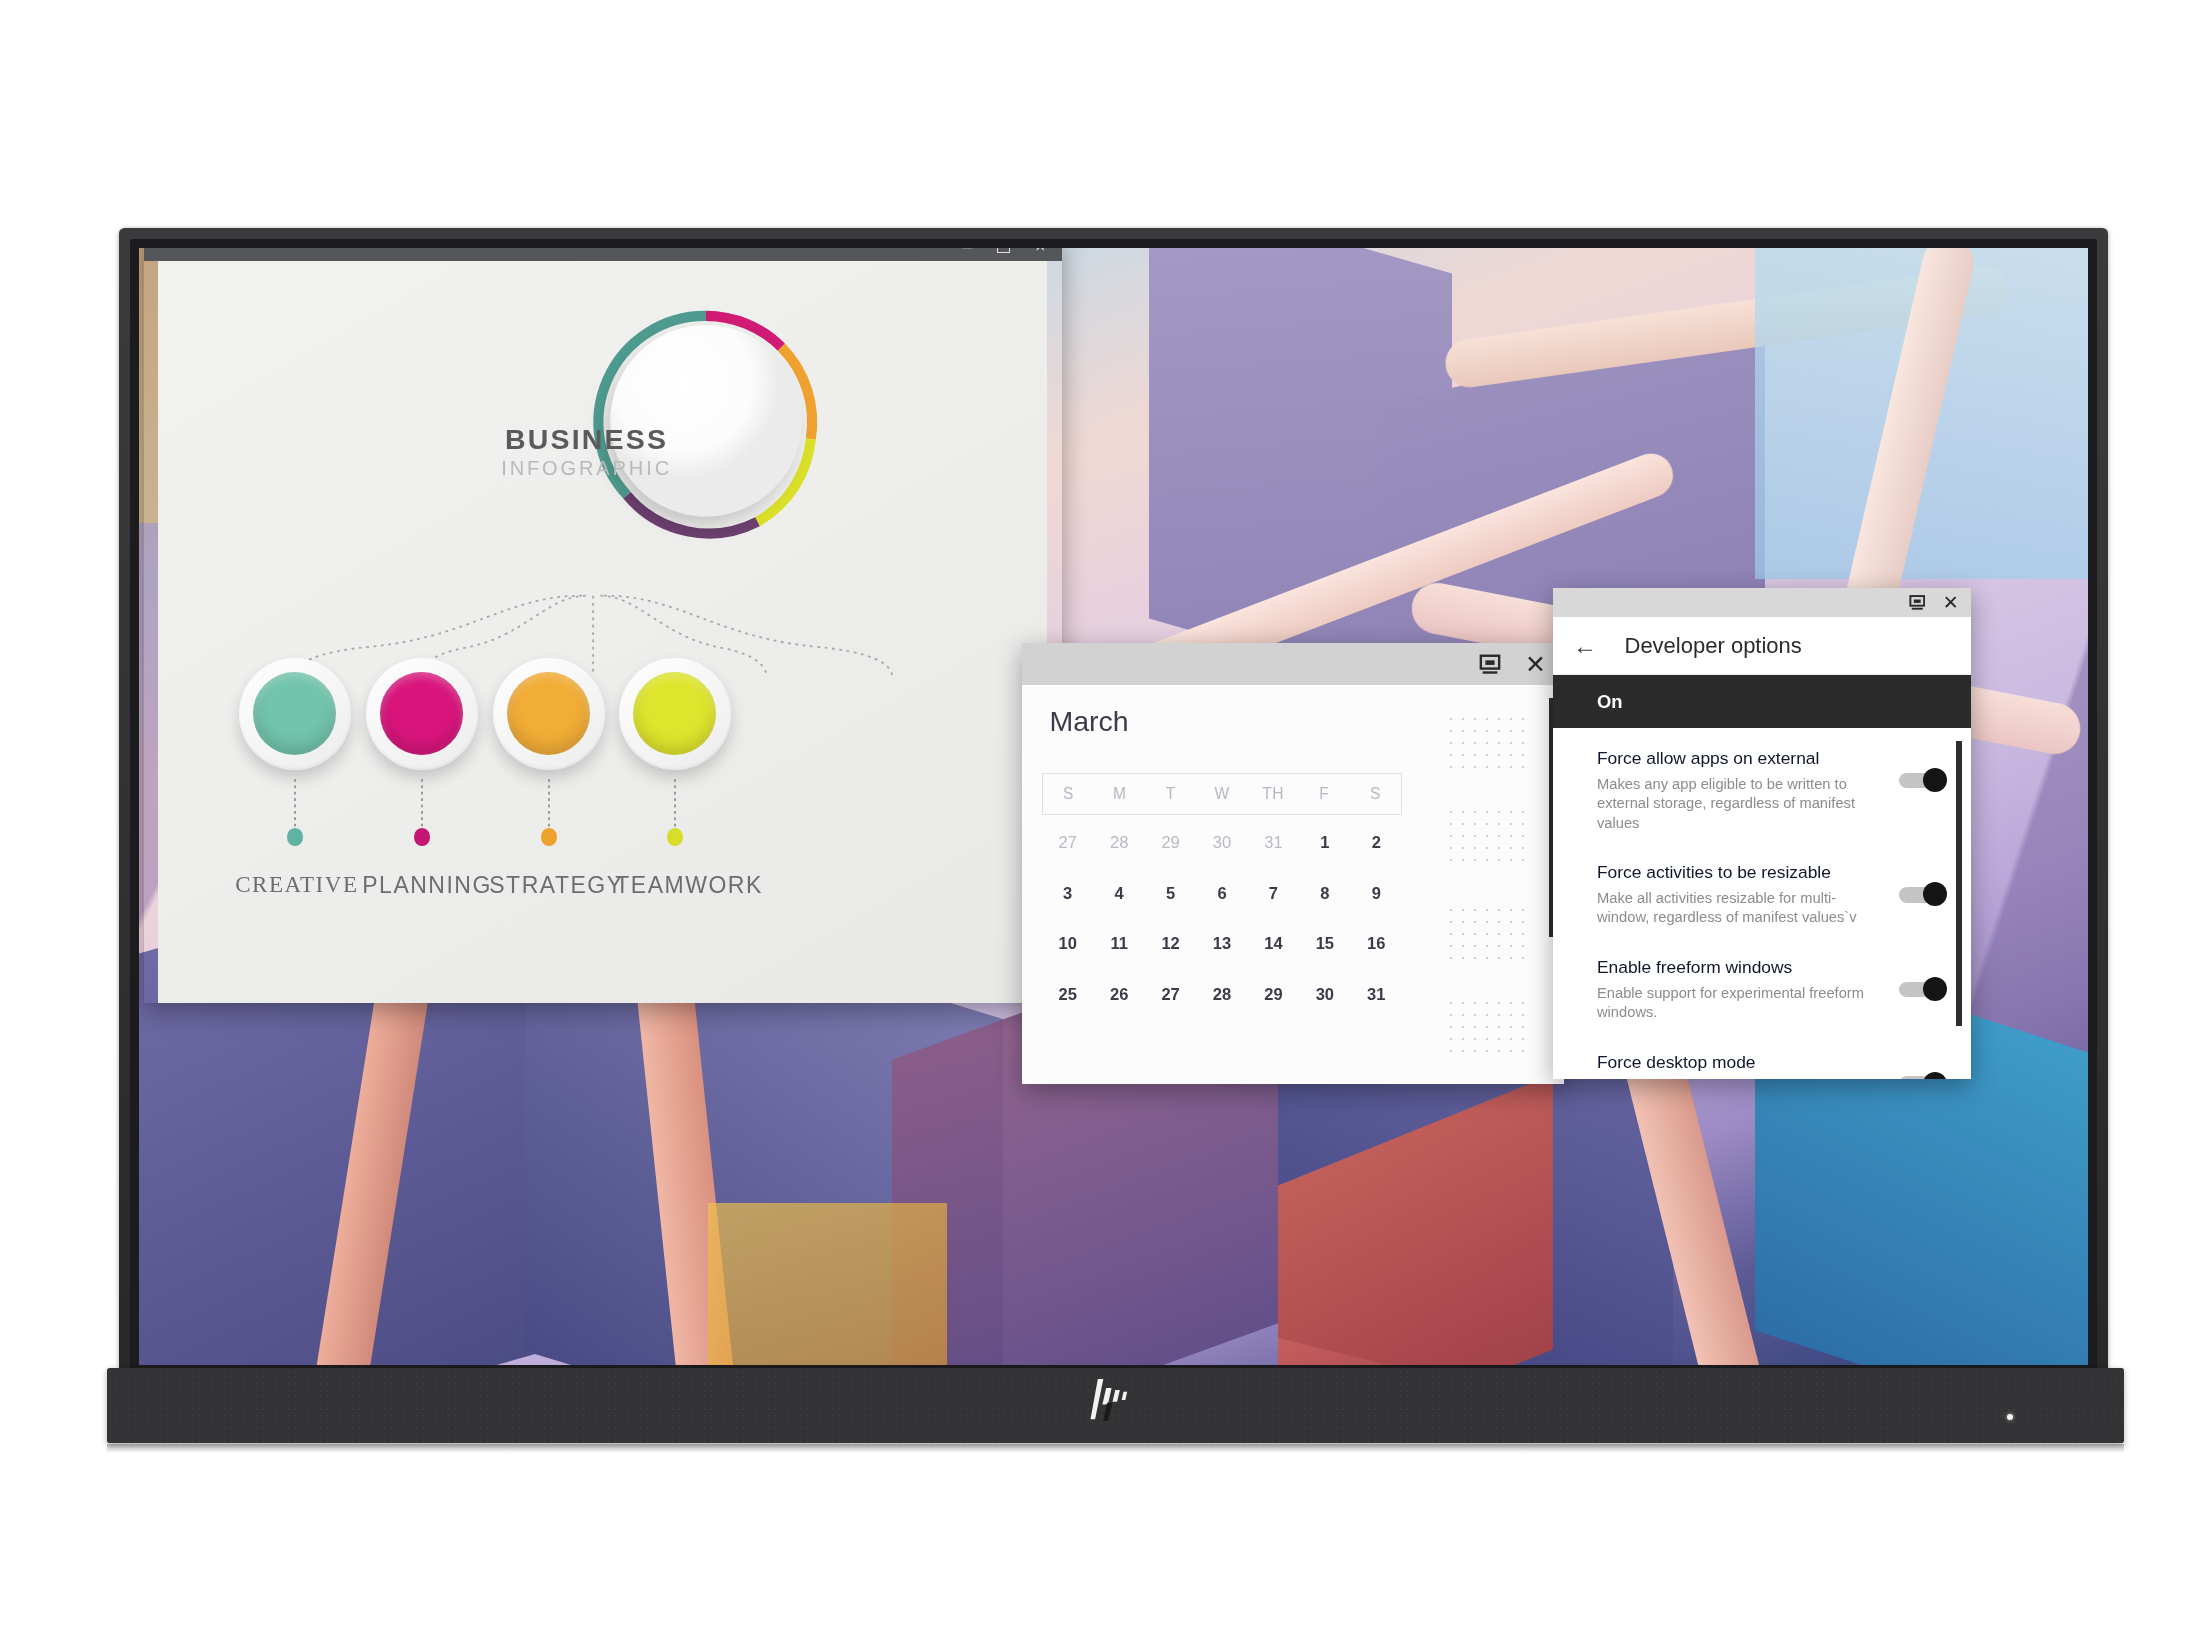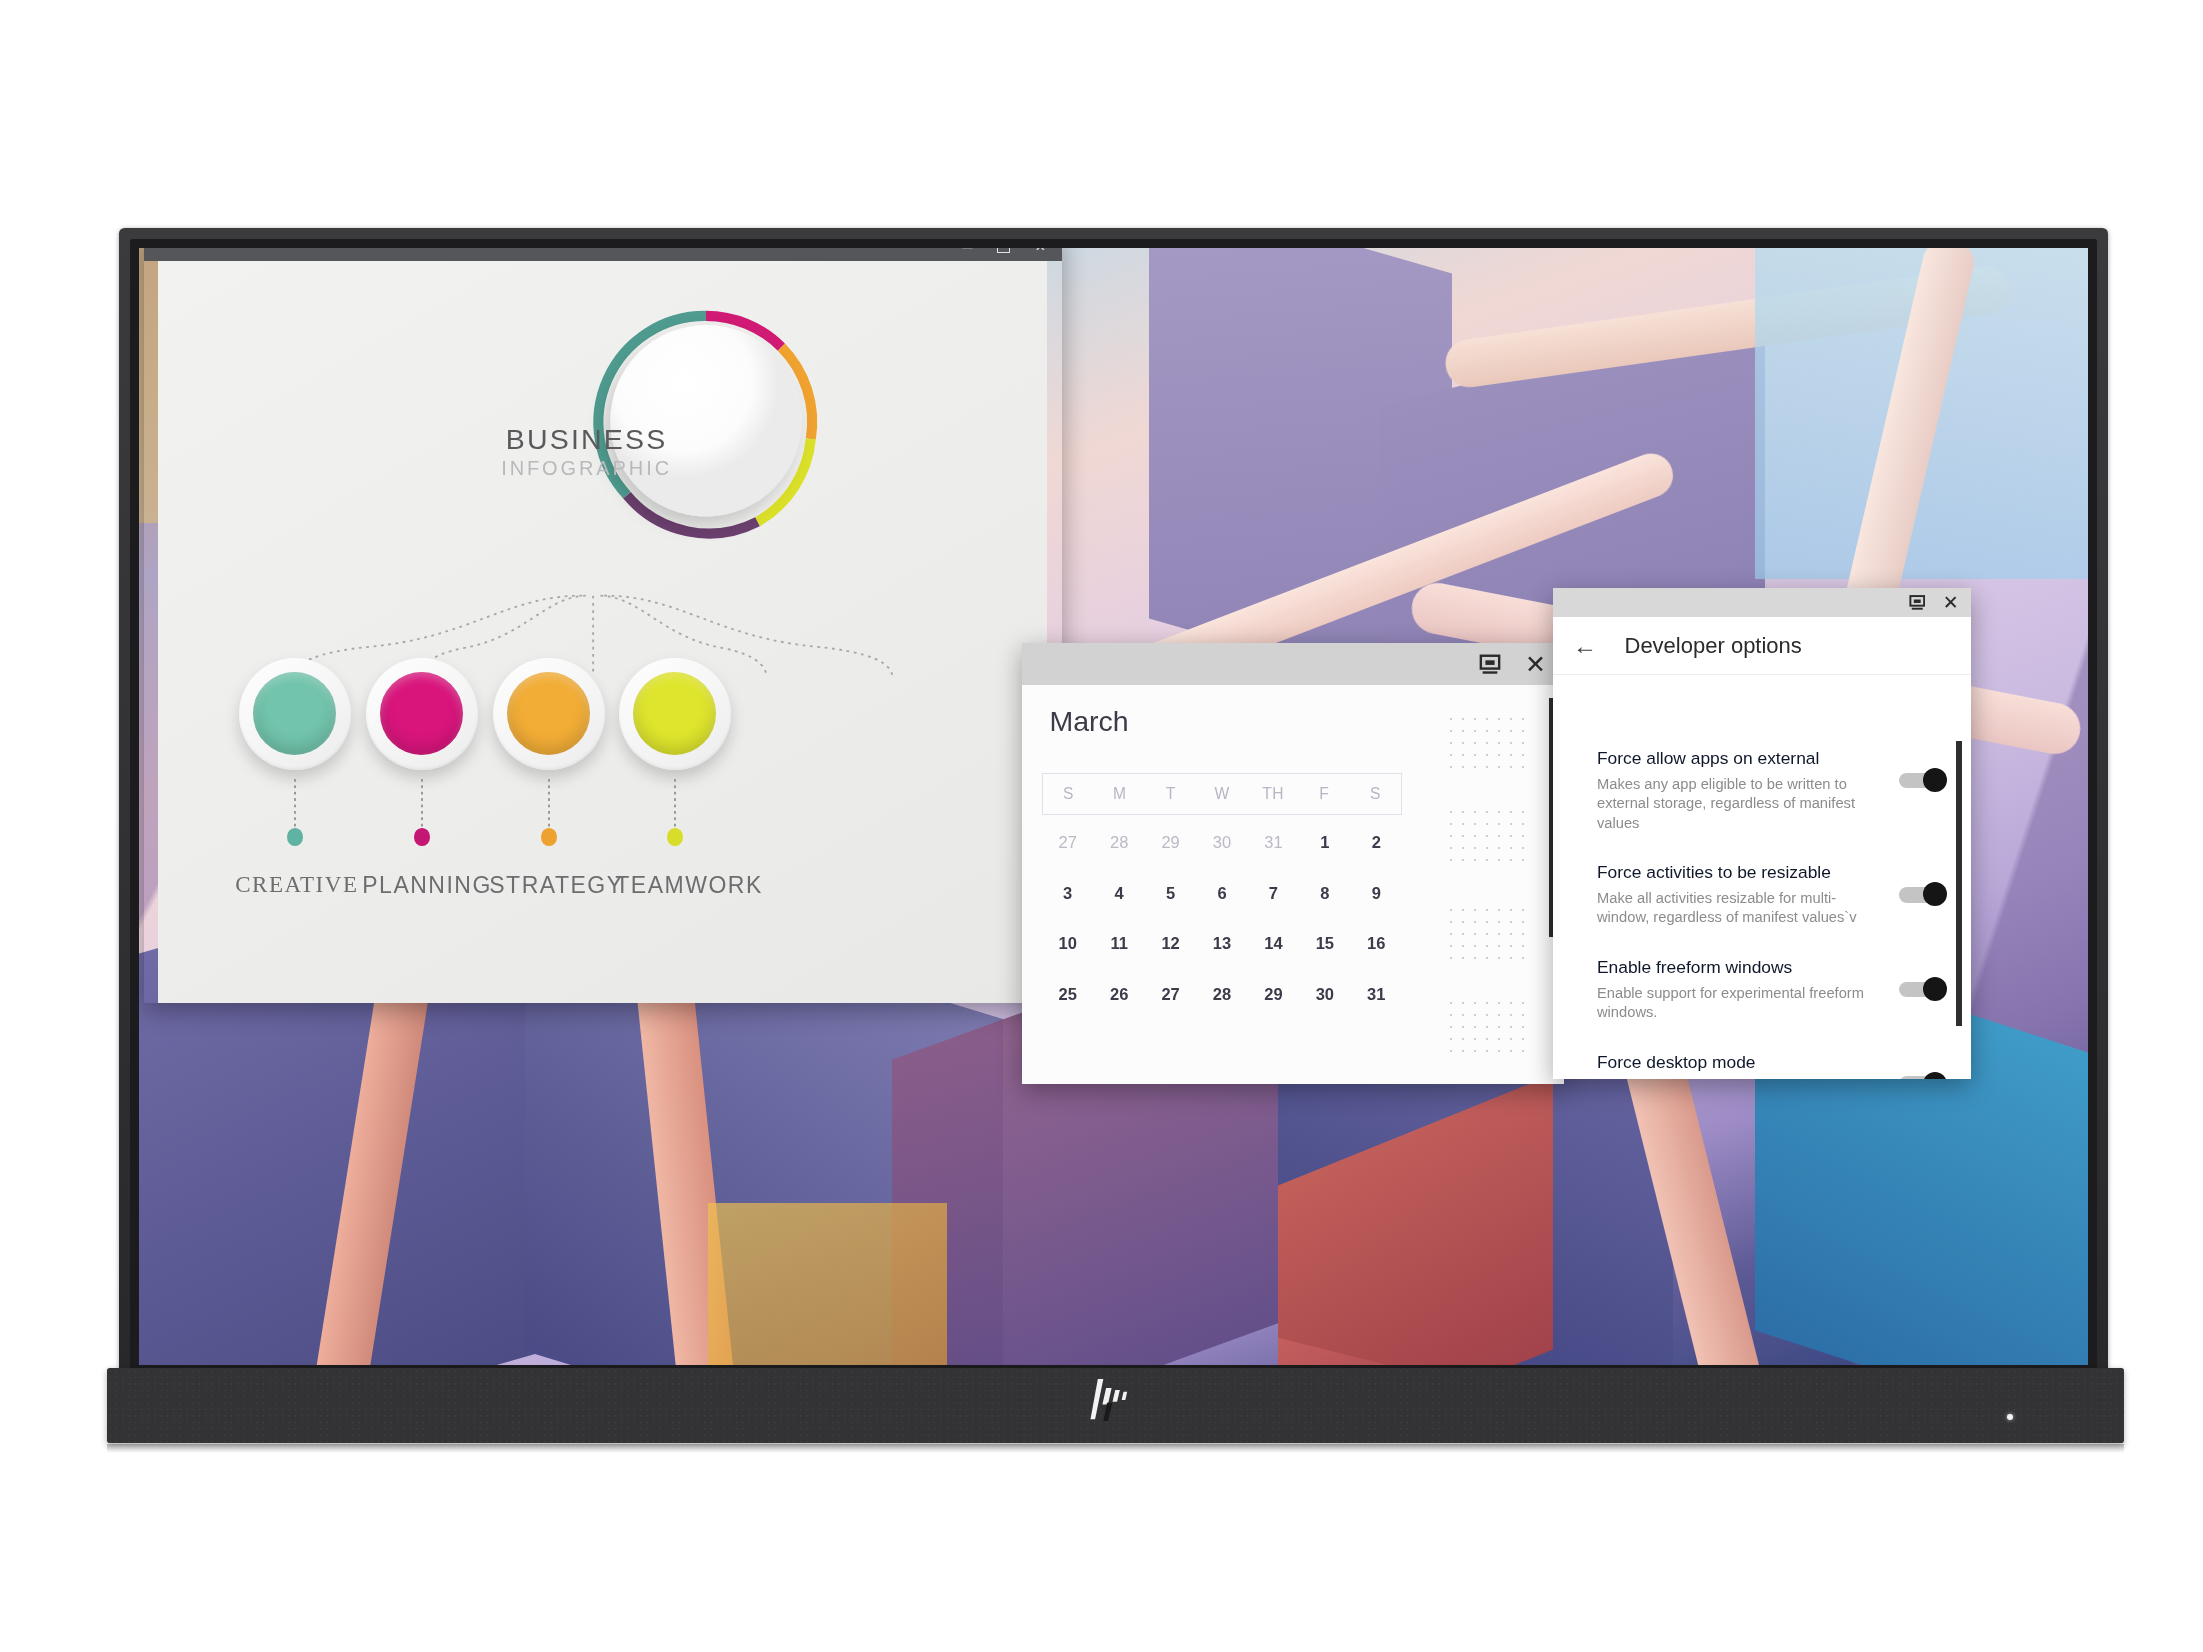--- a/index.html
+++ b/index.html
@@ -51,21 +51,21 @@
   
   #info-win{left:4.6px;top:-16.5px;width:918px;height:771px;}
   #info-tb{height:29px;background:#55565a;padding-right:13px;gap:20px;}
   #info-tb .tb-btn{width:16.5px;height:16.5px;color:#e2e2e4;}
   #info-body{position:absolute;left:14.7px;top:29px;right:14.7px;bottom:0;
              background:linear-gradient(150deg,#f2f2f1 0%,#ededec 55%,#e8e8e7 100%);}
 
   #ring{position:absolute;left:50%;top:42px;transform:translateX(-16.5px);}
   #hub-text{position:absolute;left:50%;top:162px;transform:translateX(-16.5px);
             width:239px;margin-left:-119px;text-align:center;}
-  #hub-text .t1{font-size:28.5px;letter-spacing:2.2px;color:#5a5a5c;font-weight:400;}
+  #hub-text .t1{font-size:28.5px;letter-spacing:2.2px;color:#5a5a5c;font-weight:700;}
   #hub-text .t2{font-size:20px;letter-spacing:2.9px;color:#b9b9bb;margin-top:1.8px;}
 
   .node{position:absolute;top:397px;width:119px;text-align:center;}
   .disc-outer{width:112px;height:112px;border-radius:50%;margin:0 auto;
      background:linear-gradient(145deg,#ffffff,#ececec);
      box-shadow:0 8.3px 14.7px rgba(0,0,0,.17), inset 0 -1.8px 2.8px rgba(0,0,0,.05);
      display:flex;align-items:center;justify-content:center;}
   .disc-inner{width:83px;height:83px;border-radius:50%;
      box-shadow:inset 0 -7.3px 14.7px rgba(0,0,0,.16), inset 0 4.6px 8.3px rgba(255,255,255,.28);}
   .stem{width:1.8px;height:48px;margin:9.2px auto 0;
@@ -310,20 +310,23 @@
             </svg>
         </div>
         <div class="tb-btn" style="font-size:19px;font-weight:bold;">✕</div>
       </div>
 
       <div id="dev-header">
         <div style="font-size:24px;color:#3a3a3a;">←</div>
         <div id="dev-title">Developer options</div>
       </div>
 
+      <div id="dev-onbar">
+        <span>On</span>
+      </div>
 
       <div id="dev-list">
 
         <div class="dev-row">
           <div class="dev-text">
             <div class="dev-title">Force allow apps on external</div>
             <div class="dev-sub">Makes any app eligible to be written to external storage, regardless of manifest values</div>
           </div>
           <div class="toggle">
             <div class="track"></div>

